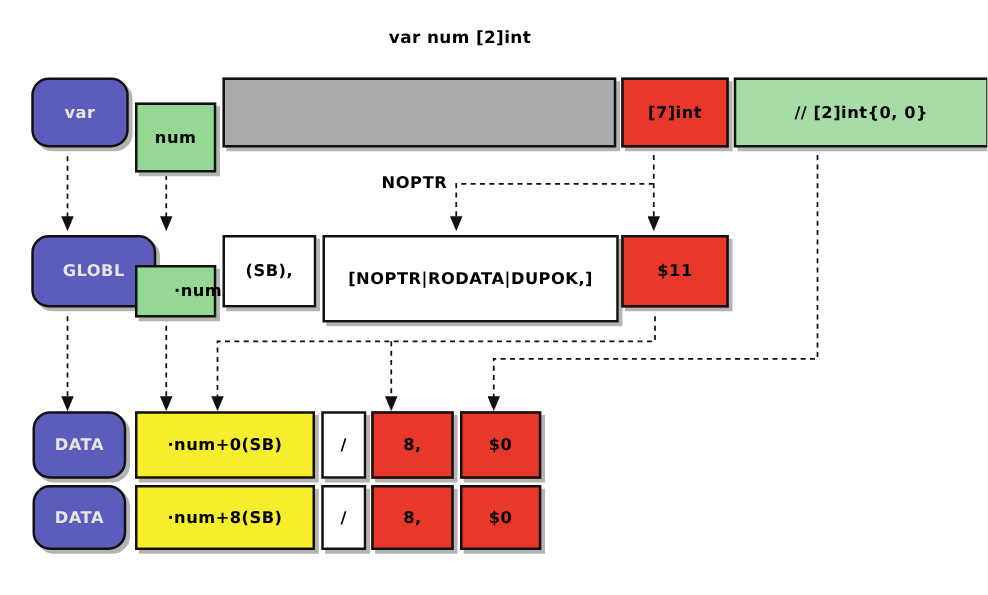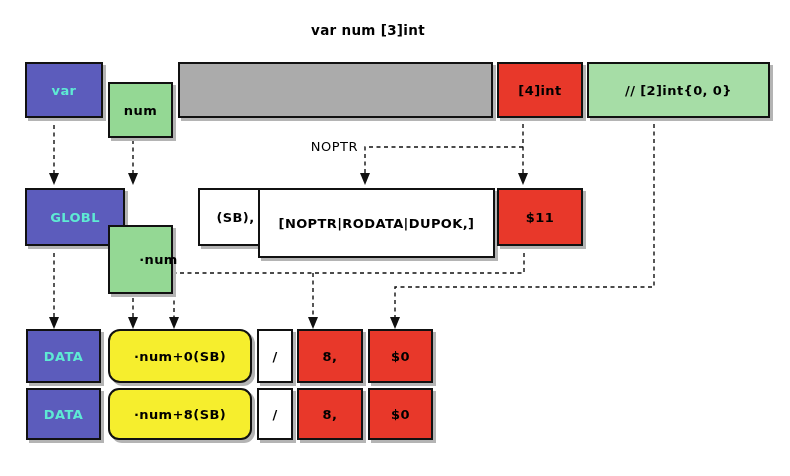--- a/index.html
+++ b/index.html
@@ -10,40 +10,40 @@
   .title{
     position:absolute;left:0;top:22px;width:736px;text-align:center;
     font-size:13.5px;font-weight:700;color:#000;letter-spacing:.3px;
   }
   .box{
     position:absolute;box-sizing:border-box;border:2px solid #111;
     display:flex;align-items:center;justify-content:center;
     font-size:13px;font-weight:700;color:#000;letter-spacing:.4px;
     box-shadow:3px 3px 0 #b4b4b4;white-space:nowrap;
   }
-  .purple{background:#5c5cbc;color:#5eead4;}
+  .purple{background:#5c5cbc;color:#e5e5e5;border-radius:14px;}
   .green{background:#94d894;margin-top:20px;}
   .lightgreen{background:#a6dda6;}
   .gray{background:#ababab;}
   .red{background:#e8382a;}
   .yellow{background:#f6ee2d;}
   .white{background:#ffffff;}
   .noptr{
     position:absolute;left:300px;top:139px;width:58px;text-align:right;
-    font-size:13px;font-weight:400;color:#000;letter-spacing:.5px;
+    font-size:13px;font-weight:700;color:#000;letter-spacing:.5px;
   }
   svg.arrows{position:absolute;left:0;top:0;pointer-events:none;}
   svg.arrows path{fill:none;stroke:#111;stroke-width:1.4;stroke-dasharray:4,3.5;}
 </style>
 </head>
 <body>
 
 <div class="canvas">
 
-  <div class="title">var num [3]int</div>
+  <div class="title">var num [2]int</div>
 
   <svg class="arrows" width="790" height="476" viewBox="0 0 790 476">
     <defs>
       <marker id="ah" viewBox="0 0 12 10" refX="2" refY="5" markerWidth="12" markerHeight="10" markerUnits="userSpaceOnUse" orient="auto">
         <path d="M0,0 L12,5 L0,10 Z" style="fill:#111;stroke:none;stroke-dasharray:none;"></path>
       </marker>
     </defs>
     <path d="M54 125 V175" marker-end="url(#ah)"></path>
     <path d="M133 125 V175" marker-end="url(#ah)"></path>
     <path d="M523 124 V175" marker-end="url(#ah)"></path>
@@ -53,34 +53,34 @@
     <path d="M524 253 V273 H174 V319" marker-end="url(#ah)"></path>
     <path d="M313 273 V319" marker-end="url(#ah)"></path>
     <path d="M654 124 V287 H395 V319" marker-end="url(#ah)"></path>
   </svg>
 
   <div class="noptr">NOPTR</div>
 
   <div class="box purple" style="left:25px;top:62px;width:78px;height:56px;">var</div>
   <div class="box green" style="left:108px;top:62px;width:65px;height:56px;">num</div>
   <div class="box gray" style="left:178px;top:62px;width:315px;height:56px;"></div>
-  <div class="box red" style="left:497px;top:62px;width:86px;height:56px;">[4]int</div>
-  <div class="box lightgreen" style="left:587px;top:62px;width:183px;height:56px;">// [2]int{0, 0}</div>
+  <div class="box red" style="left:497px;top:62px;width:86px;height:56px;">[7]int</div>
+  <div class="box lightgreen" style="left:587px;top:62px;width:204px;height:56px;">// [2]int{0, 0}</div>
 
   <div class="box purple" style="left:25px;top:188px;width:100px;height:58px;">GLOBL</div>
-  <div class="box green" style="left:108px;top:205px;width:65px;height:69px;padding-left:36px;">·num</div>
-  <div class="box white" style="left:178px;top:188px;width:75px;height:58px;margin-left:20px;">(SB),</div>
+  <div class="box green" style="left:108px;top:192px;width:65px;height:42px;padding-left:36px;">·num</div>
+  <div class="box white" style="left:178px;top:188px;width:75px;height:58px;">(SB),</div>
   <div class="box white" style="left:258px;top:188px;width:237px;height:70px;">[NOPTR|RODATA|DUPOK,]</div>
   <div class="box red" style="left:497px;top:188px;width:86px;height:58px;">$11</div>
 
   <div class="box purple" style="left:26px;top:329px;width:75px;height:54px;">DATA</div>
-  <div class="box yellow" style="left:108px;top:329px;width:144px;height:54px;border-radius:12px;">·num+0(SB)</div>
+  <div class="box yellow" style="left:108px;top:329px;width:144px;height:54px;">·num+0(SB)</div>
   <div class="box white" style="left:257px;top:329px;width:36px;height:54px;">/</div>
   <div class="box red" style="left:297px;top:329px;width:66px;height:54px;">8,</div>
   <div class="box red" style="left:368px;top:329px;width:65px;height:54px;">$0</div>
 
   <div class="box purple" style="left:26px;top:388px;width:75px;height:52px;">DATA</div>
-  <div class="box yellow" style="left:108px;top:388px;width:144px;height:52px;border-radius:11px;">·num+8(SB)</div>
+  <div class="box yellow" style="left:108px;top:388px;width:144px;height:52px;">·num+8(SB)</div>
   <div class="box white" style="left:257px;top:388px;width:36px;height:52px;">/</div>
   <div class="box red" style="left:297px;top:388px;width:66px;height:52px;">8,</div>
   <div class="box red" style="left:368px;top:388px;width:65px;height:52px;">$0</div>
 
 </div>
 
 </body></html>

